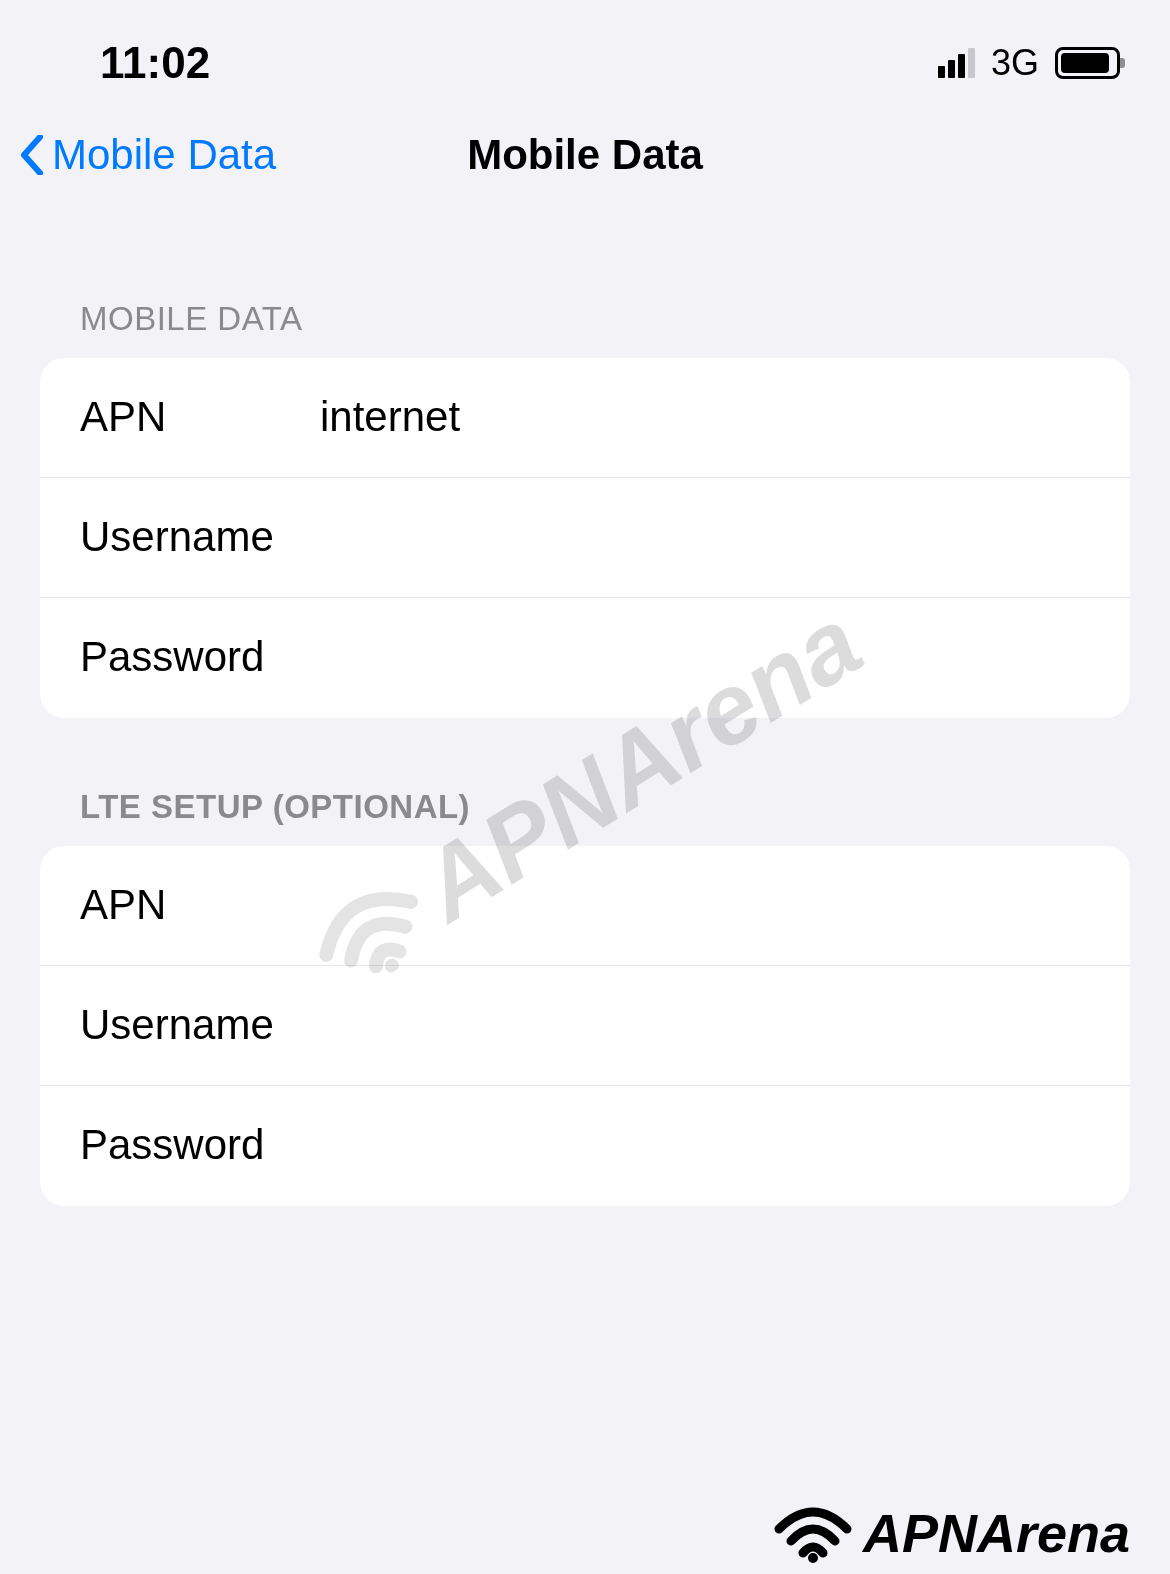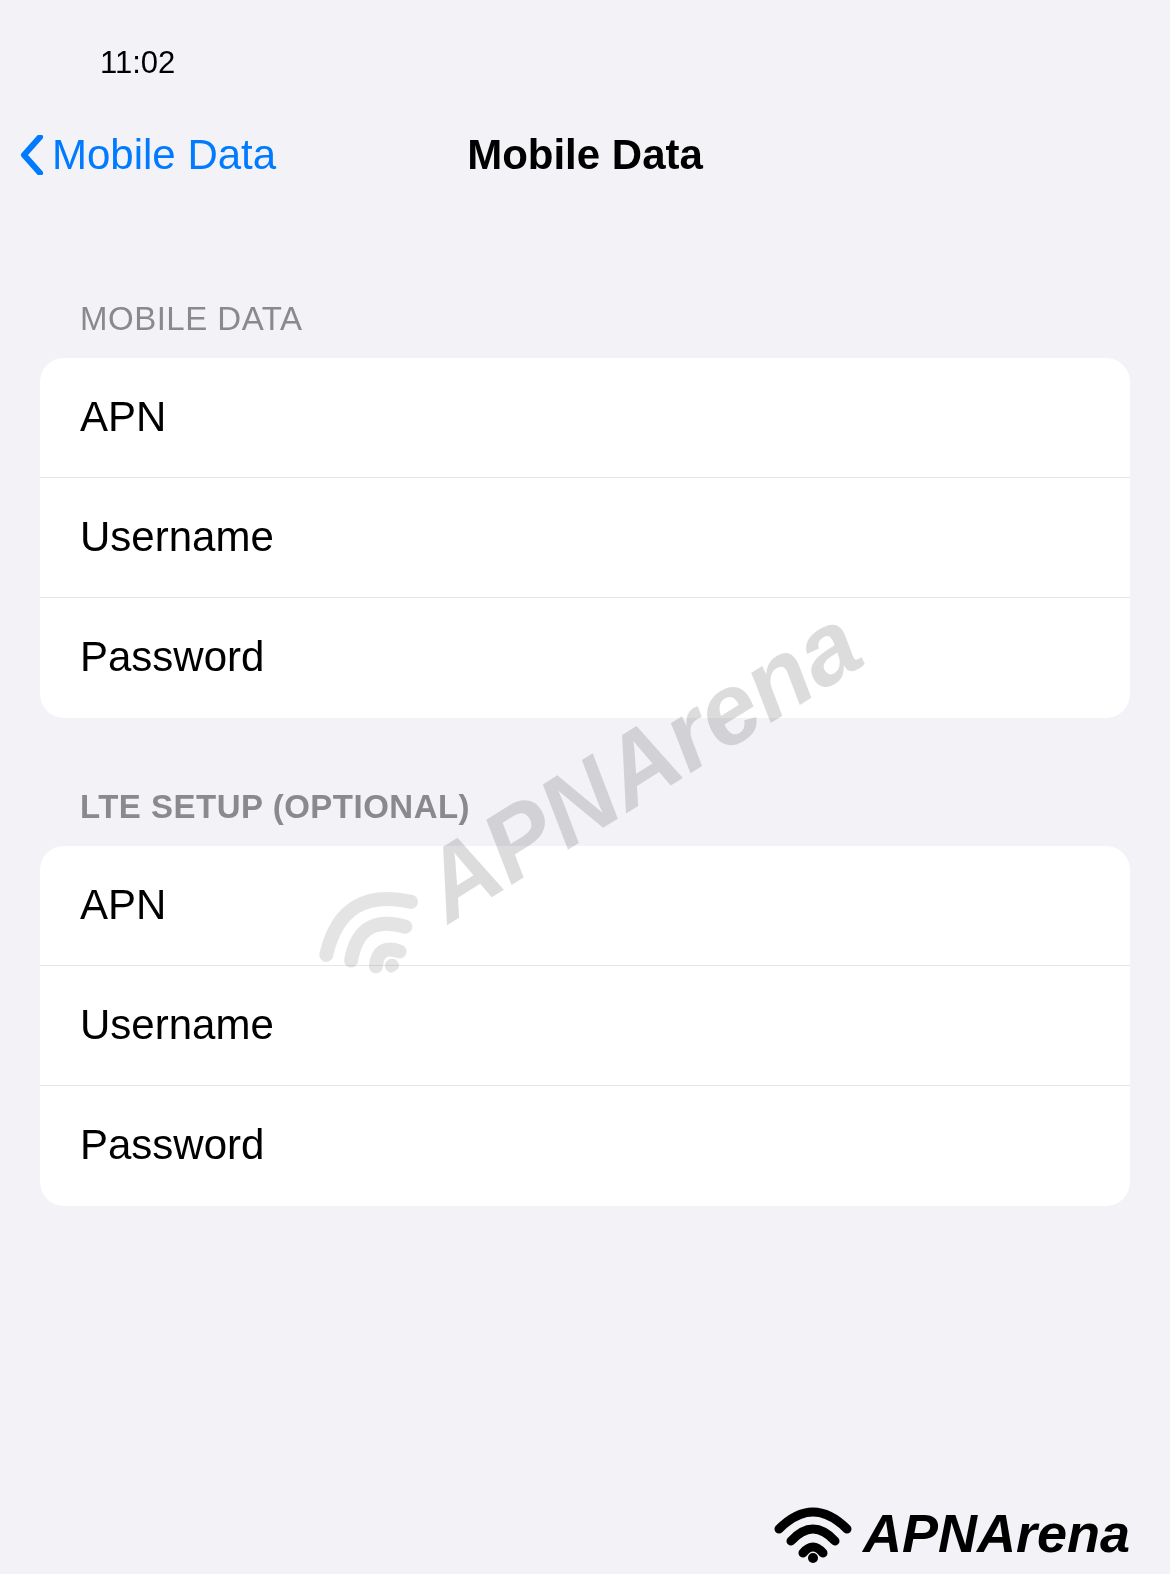--- a/index.html
+++ b/index.html
@@ -17,22 +17,22 @@
       overflow: hidden;
     }
     .status-bar {
       display: flex;
       justify-content: space-between;
       align-items: center;
       padding: 35px 50px 20px 100px;
       height: 110px;
     }
     .status-time {
-      font-size: 31px;
-      font-weight: 400;
+      font-size: 44px;
+      font-weight: 700;
       color: #000;
     }
     .status-right {
       display: flex;
       align-items: center;
       gap: 12px;
     }
     .signal-bars {
       display: flex;
       align-items: flex-end;
@@ -194,37 +194,50 @@
     .footer-wifi {
       width: 80px;
       height: 60px;
     }
   </style>
 </head>
 <body>
 
 <div class="status-bar">
   <div class="status-time">11:02</div>
+  <div class="status-right">
+    <div class="signal-bars">
+      <div class="bar bar1"></div>
+      <div class="bar bar2"></div>
+      <div class="bar bar3"></div>
+      <div class="bar bar4 dim"></div>
+    </div>
+    <div class="network-label">3G</div>
+    <div class="battery">
+      <div class="battery-fill"></div>
+    </div>
+  </div>
 </div>
 
 <div class="nav-bar">
   <button class="back-button">
     <svg class="chevron-left" viewBox="0 0 24 40">
       <path d="M 20 2 L 4 20 L 20 38" stroke="#007aff" stroke-width="6" fill="none" stroke-linecap="round" stroke-linejoin="round"></path>
     </svg>
     <span>Mobile Data</span>
   </button>
   <div class="nav-title">Mobile Data</div>
 </div>
 
 <div class="section-header">MOBILE DATA</div>
 
 <div class="card">
   <div class="row">
     <div class="row-label">APN</div>
+    <input class="row-value" value="internet" style="">
   </div>
   <div class="row">
     <div class="row-label">Username</div>
     <input class="row-value" value="" style="">
   </div>
   <div class="row">
     <div class="row-label">Password</div>
     <input class="row-value" value="" style="">
   </div>
 </div>

